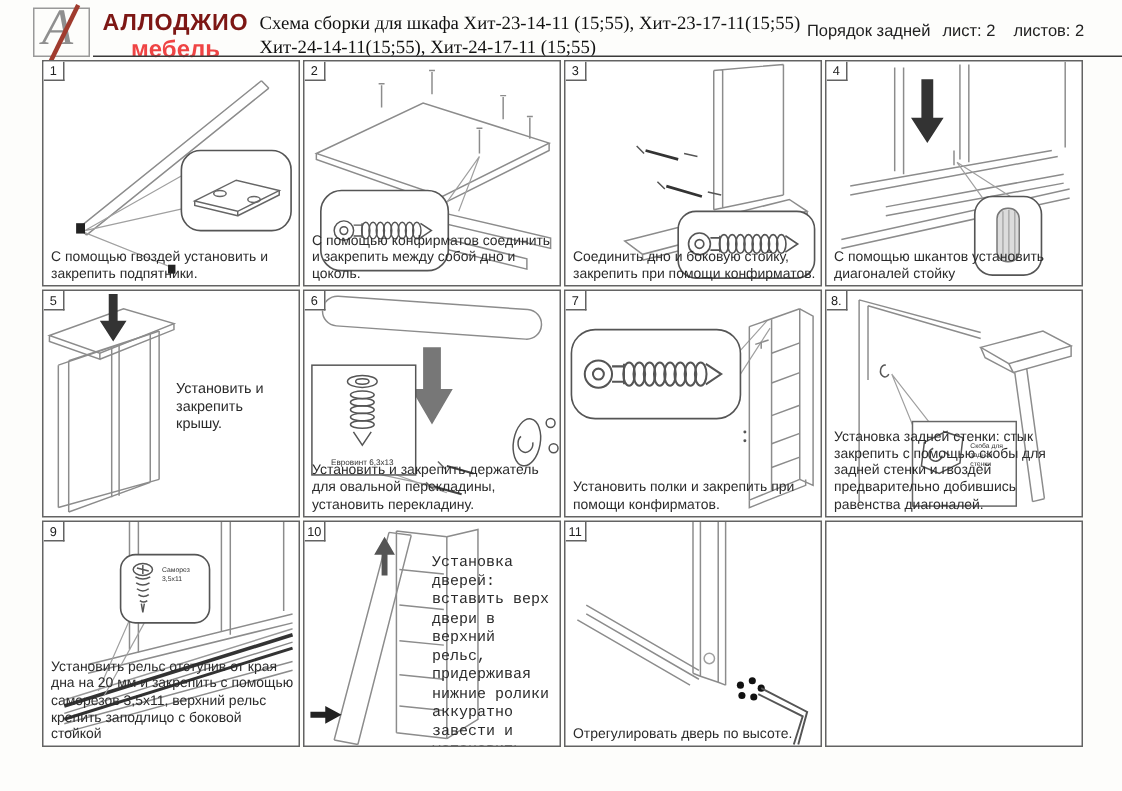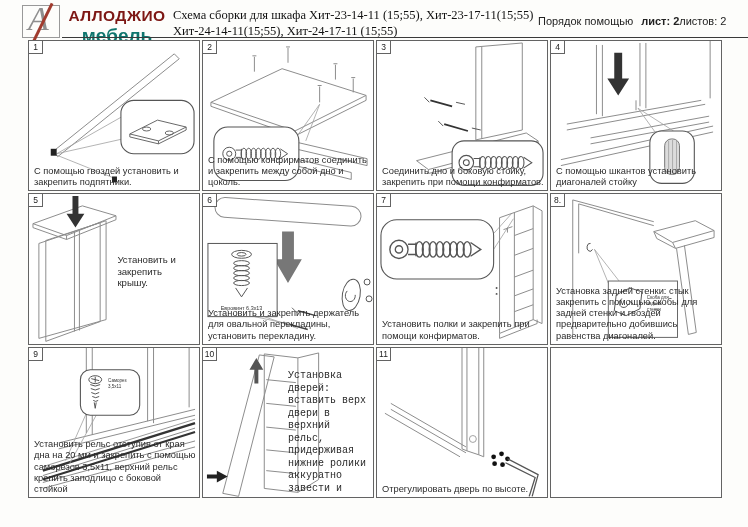--- a/index.html
+++ b/index.html
@@ -5,25 +5,25 @@
   * { margin:0; padding:0; box-sizing:border-box; }
   html,body { width:748px; height:527px; background:#ffffff; font-family:"Liberation Sans",sans-serif; }
   .page { position:relative; width:748px; height:527px; background:#fdfdfb; overflow:hidden; }
 
   
   .logo-box { position:absolute; left:22px; top:5px; width:38px; height:33px; border:1px solid #999; overflow:visible; }
   .logo-a { position:absolute; left:5px; top:-6px; font-family:"Liberation Serif",serif; font-style:italic; font-size:34px; color:#8f8f8f; }
   .logo-stroke { position:absolute; left:18px; top:-5px; width:2.5px; height:44px; background:#a03b2e; transform:rotate(26deg); }
   .brand { position:absolute; left:62px; top:7px; width:110px; text-align:center; }
   .brand-name { font-size:15.5px; font-weight:bold; letter-spacing:.5px; color:#7d1714; }
-  .brand-sub { font-size:19px; font-weight:bold; color:#0f766e; }
+  .brand-sub { font-size:16px; font-weight:bold; color:#ef4444; }
   .title { position:absolute; left:173px; top:7px; font-family:Liberation Serif, serif; font-size:12.5px; line-height:1.28; color:#111; }
   .order { position:absolute; left:538px; top:15px; font-size:11px; color:#222; white-space:nowrap; }
   .order .lbl { margin-right:8px; }
-  .order .sh { margin-right:0;font-weight:bold; }
+  .order .sh { margin-right:12px; }
   .header-rule { position:absolute; left:62px; top:37px; width:686px; border-top:1.5px solid #3a3a3a; }
 
   
   .grid { position:absolute; left:28px; top:40px; width:694px; height:458px;
           display:grid; grid-template-columns:repeat(4,1fr); grid-template-rows:repeat(3,1fr); gap:2px; }
   .cell { position:relative; border:1px solid #636363; background:#fff; overflow:hidden; }
   .num { position:absolute; left:0; top:0; width:14px; height:13px; border-right:1px solid #636363; border-bottom:1px solid #636363;
          font-size:8.5px; display:flex; align-items:center; justify-content:center; color:#222; background:#fff; z-index:3; }
   .art { position:absolute; inset:0; width:100%; height:100%; z-index:1; }
   .cap { position:absolute; left:5px; right:3px; bottom:2px; font-size:9.3px; line-height:1.2; color:#2b2b2b; z-index:2; }
@@ -62,21 +62,21 @@
   </div>
   <div class="brand">
     <div class="brand-name" style="color: rgb(125, 23, 20);">АЛЛОДЖИО</div>
     <div class="brand-sub">мебель</div>
   </div>
   <div class="title">
     <div>Схема сборки для шкафа Хит-23-14-11 (15;55), Хит-23-17-11(15;55)</div>
     <div>Хит-24-14-11(15;55), Хит-24-17-11 (15;55)</div>
   </div>
   <div class="order">
-    <span class="lbl">Порядок помощью</span><span class="sh">лист: 2</span><span>листов: 2</span>
+    <span class="lbl">Порядок задней</span><span class="sh">лист: 2</span><span>листов: 2</span>
   </div>
   <div class="header-rule"></div>
 
   <div class="grid">
 
     <div class="cell">
       <div class="num">1</div>
       <svg class="art" viewBox="0 0 172 151" preserveAspectRatio="none">
         <g fill="none" stroke="#8c8c8c" stroke-width="1">
           <path d="M24 112 L147 13 M29 117 L152 18 M147 13 L152 18 M24 112 L29 117"></path>

